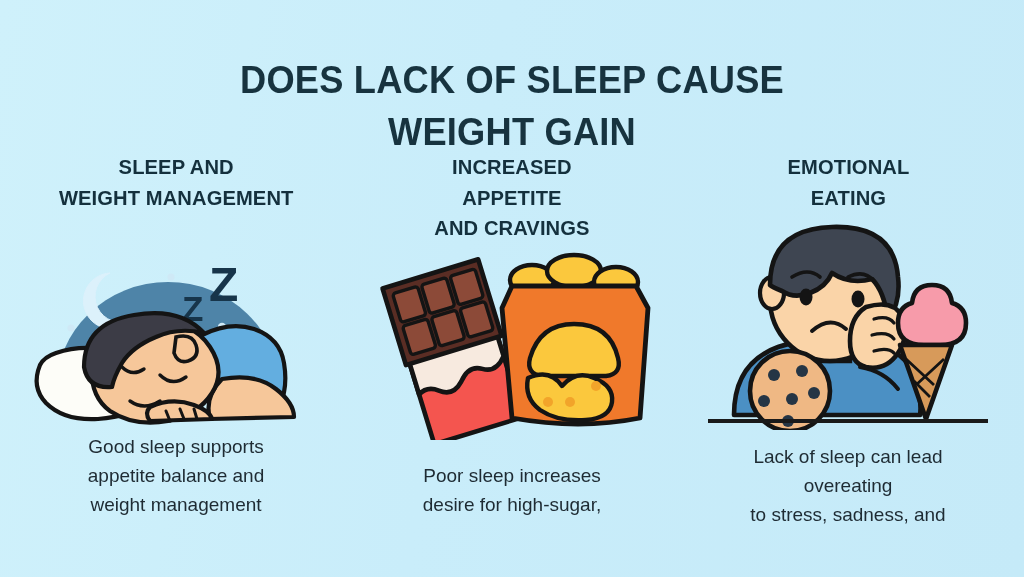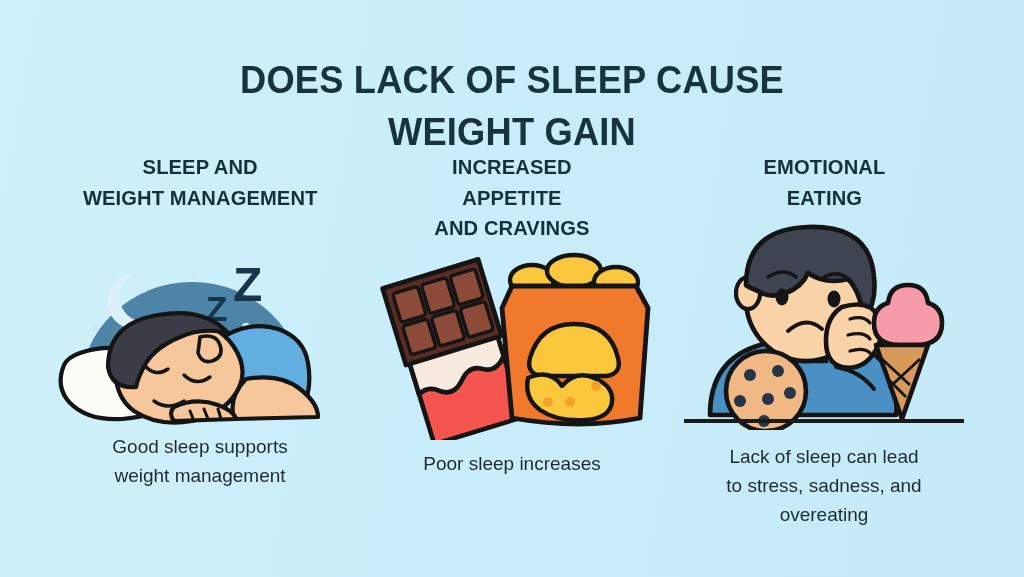--- a/index.html
+++ b/index.html
@@ -44,21 +44,21 @@
   
   .columns {
     position: absolute;
     top: 152px;
     left: 0;
     width: 1024px;
     height: 420px;
     display: flex;
     flex-direction: row;
     justify-content: space-between;
-    padding: 0 44px;
+    padding: 0 20px;
     box-sizing: border-box;
   }
   .column {
     width: 312px;
     display: flex;
     flex-direction: column;
     align-items: center;
   }
 
   .col-heading {
@@ -93,21 +93,21 @@
     margin: 0;
     width: 275px;
   }
   .caption span { display: block; }
 
   
   .col-1 .art { margin-top: 2px; }
   .col-2 .art { margin-top: -2px; height: 206px; }
   .col-3 .art { margin-top: 4px; }
   .col-1 .caption { margin-top: 8px; }
-  .col-2 .caption { margin-top: 2px; }
+  .col-2 .caption { margin-top: 14px; }
   .col-3 .caption { margin-top: 16px; }
 </style>
 </head>
 <body>
 
 <div id="infographic">
 
   <h1 class="title">
     <span class="line1">DOES LACK OF SLEEP CAUSE</span>
     <span class="line2">WEIGHT GAIN</span>
@@ -154,20 +154,21 @@
 
           <path d="M104 186 q14 10 30 0" fill="none" stroke="#141414" stroke-width="3.4" stroke-linecap="round"></path>
 
           <path d="M124 192 q22 -10 44 -2 q16 6 18 14 l-62 2 q-6 -8 0 -14 Z" fill="#F6C79A" stroke="#141414" stroke-width="4.2" stroke-linejoin="round"></path>
           <path d="M140 196 l4 10 M154 194 l4 10 M168 194 l3 10" fill="none" stroke="#141414" stroke-width="3" stroke-linecap="round"></path>
         </svg>
       </div>
 
       <p class="caption">
         <span>Good sleep supports</span>
+        <span>appetite balance  and</span>
         <span>weight management</span>
       </p>
     </div>
 
     <div class="column col-2">
 
       <h2 class="col-heading">
         <span>INCREASED</span>
         <span>APPETITE</span>
         <span>AND CRAVINGS</span>
@@ -202,20 +203,21 @@
             <path d="M166 128 q22 -10 34 8 q14 -16 32 -8 q20 8 18 24 q-2 16 -26 18 q-28 2 -46 -10 q-16 -12 -12 -32 Z" fill="#FBC83D" stroke="#141414" stroke-width="4.4" stroke-linejoin="round"></path>
             <circle cx="186" cy="152" r="5" fill="#F2A42A"></circle>
             <circle cx="208" cy="152" r="5" fill="#F2A42A"></circle>
             <circle cx="234" cy="136" r="5" fill="#F2A42A"></circle>
           </g>
         </svg>
       </div>
 
       <p class="caption">
         <span>Poor sleep increases</span>
+        <span>desire for high-sugar,</span>
       </p>
     </div>
 
     <div class="column col-3">
 
       <h2 class="col-heading">
         <span>EMOTIONAL</span>
         <span>EATING</span>
       </h2>
 
@@ -256,19 +258,19 @@
           <path d="M226 130 q-26 0 -26 -22 q0 -16 14 -20 q2 -18 20 -18 q18 0 20 18 q14 4 14 20 q0 22 -26 22 Z" fill="#F79BAA" stroke="#141414" stroke-width="4.6" stroke-linejoin="round"></path>
           <path d="M202 130 l52 0 l-26 74 Z" fill="#D79A5A" stroke="#141414" stroke-width="4.6" stroke-linejoin="round"></path>
           <path d="M208 144 l28 26 M246 144 l-28 26 M216 166 l16 16" fill="none" stroke="#141414" stroke-width="2.8"></path>
 
           <line x1="10" y1="206" x2="290" y2="206" stroke="#1A1A1A" stroke-width="4"></line>
         </svg>
       </div>
 
       <p class="caption">
         <span>Lack of sleep can lead</span>
+        <span>overeating</span>
         <span>to stress, sadness, and</span>
-        <span>overeating</span>
       </p>
     </div>
 
   </div>
 </div>
 
 </body></html>

